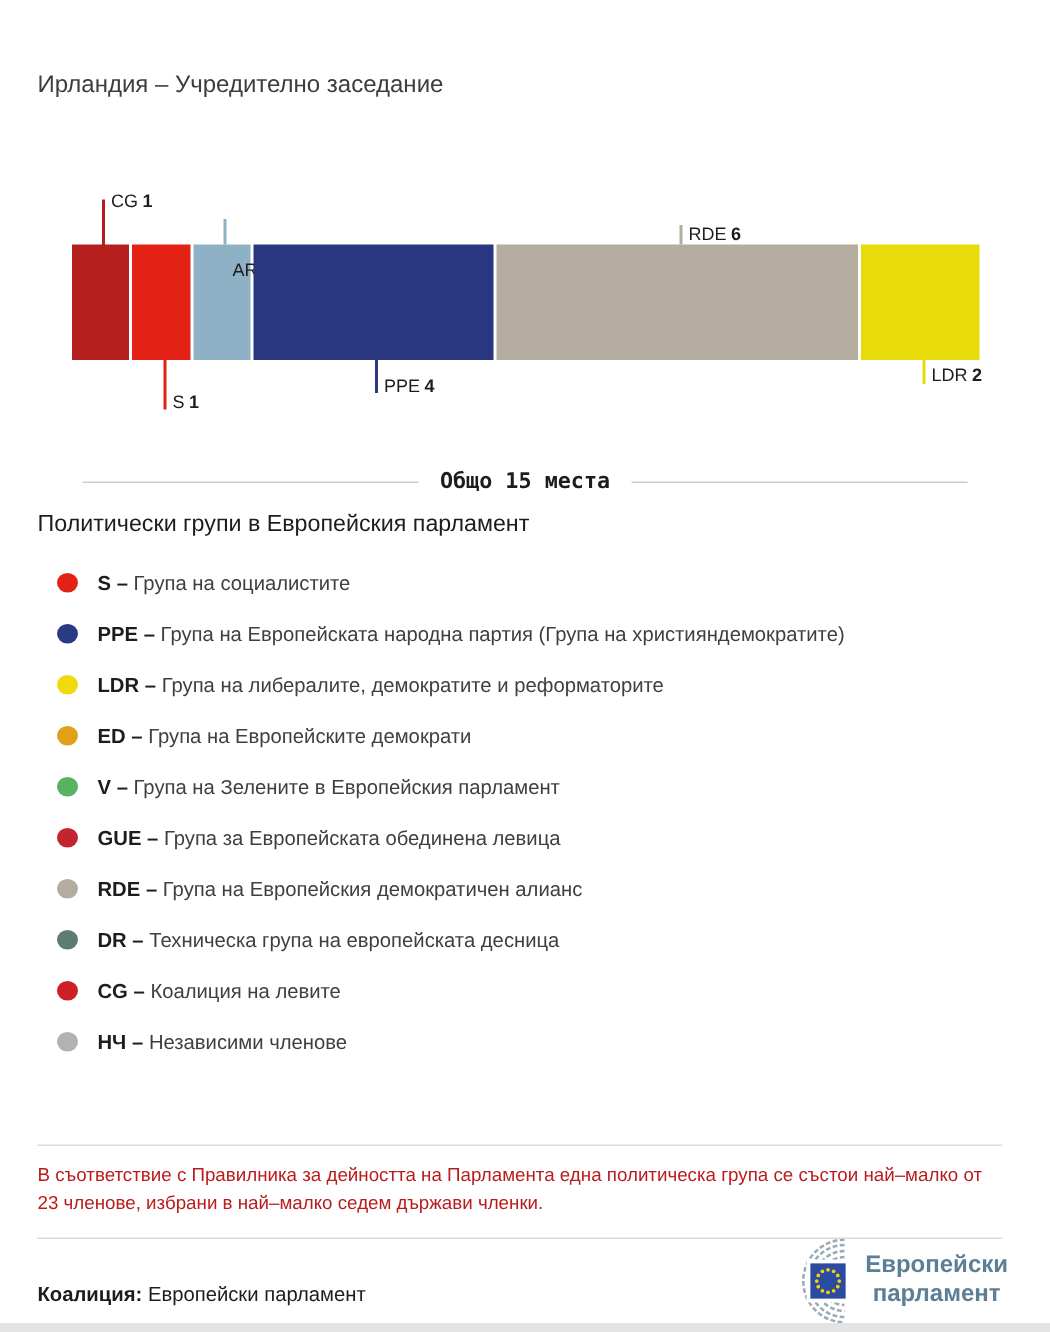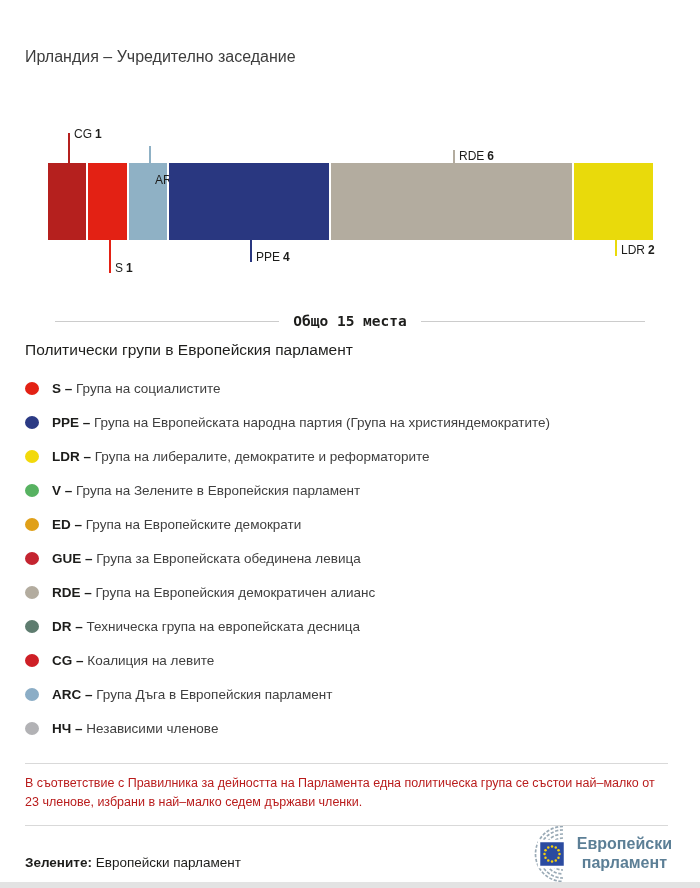--- a/index.html
+++ b/index.html
@@ -17,21 +17,21 @@
   .lbl b{font-weight:bold;margin-left:3px;}
   .leader{position:absolute;width:2px;}
   
   .divider{position:absolute;left:25px;top:309px;width:650px;height:24px;display:flex;align-items:center;padding:0;box-sizing:border-box;}
   .divider .rule{flex:1;height:1px;background:#cccccc;}
   .divider .rule.left{margin-left:30px;}
   .divider .rule.right{margin-right:30px;}
   .divider .total{margin:0 14px;font-family:"DejaVu Sans Mono",monospace;font-weight:bold;font-size:14.5px;color:#1d1d1b;}
   
   .legend-heading{position:absolute;left:25px;top:341px;font-size:15.5px;font-weight:normal;}
-  #legend{position:absolute;left:25px;top:371px;width:660px;}
+  #legend{position:absolute;left:38px;top:371px;width:660px;}
   .legend-item{display:flex;align-items:center;height:34px;}
   .legend-dot{width:14px;height:13px;border-radius:50%;margin-right:13px;flex:0 0 auto;}
   .legend-text{font-size:13.5px;color:#3f3f3f;}
   .legend-text b{color:#1d1d1b;font-weight:bold;}
   
   .footnote{position:absolute;left:25px;top:763px;width:643px;border-top:1px solid #d9d9d9;border-bottom:1px solid #d9d9d9;
     padding:10px 0 12px 0;font-size:12.5px;line-height:1.55;color:#b91c1c;}
   
   .source{position:absolute;left:25px;top:855px;font-size:13.5px;color:#1d1d1b;}
   .source b{font-weight:bold;}
@@ -84,57 +84,53 @@
       </div>
       <div class="legend-item">
         <span class="legend-dot" style="background: rgb(43, 58, 132);"></span>
         <span class="legend-text"><b>PPE – </b>Група на Европейската народна партия (Група на християндемократите)</span>
       </div>
       <div class="legend-item">
         <span class="legend-dot" style="background: rgb(242, 217, 11);"></span>
         <span class="legend-text"><b>LDR – </b>Група на либералите, демократите и реформаторите</span>
       </div>
       <div class="legend-item">
+        <span class="legend-dot" style="background: rgb(224, 160, 25);"></span>
+        <span class="legend-text"><b>ED – </b>Група на Европейските демократи</span>
+      </div>
+      <div class="legend-item">
         <span class="legend-dot" style="background: rgb(87, 178, 97);"></span>
         <span class="legend-text"><b>V – </b>Група на Зелените в Европейския парламент</span>
-      </div>
-      <div class="legend-item">
-        <span class="legend-dot" style="background: rgb(224, 160, 25);"></span>
-        <span class="legend-text"><b>ED – </b>Група на Европейските демократи</span>
       </div>
       <div class="legend-item">
         <span class="legend-dot" style="background: rgb(196, 36, 48);"></span>
         <span class="legend-text"><b>GUE – </b>Група за Европейската обединена левица</span>
       </div>
       <div class="legend-item">
         <span class="legend-dot" style="background: rgb(179, 172, 159);"></span>
         <span class="legend-text"><b>RDE – </b>Група на Европейския демократичен алианс</span>
       </div>
       <div class="legend-item">
         <span class="legend-dot" style="background: rgb(94, 124, 111);"></span>
         <span class="legend-text"><b>DR – </b>Техническа група на европейската десница</span>
       </div>
       <div class="legend-item">
         <span class="legend-dot" style="background: rgb(206, 31, 38);"></span>
         <span class="legend-text"><b>CG – </b>Коалиция на левите</span>
       </div>
       <div class="legend-item">
-        <span class="legend-dot" style="background: rgb(139, 173, 198);"></span>
-        <span class="legend-text"><b>ARC – </b>Група Дъга в Европейския парламент</span>
-      </div>
-      <div class="legend-item">
         <span class="legend-dot" style="background: rgb(178, 178, 181);"></span>
         <span class="legend-text"><b>НЧ – </b>Независими членове</span>
       </div>
     </div>
 
   <div class="footnote">В съответствие с Правилника за дейността на Парламента една политическа група се състои най–малко от 23 членове, избрани в най–малко седем държави членки.</div>
 
   <div class="source">
-    <b>Зелените:</b>
+    <b>Коалиция:</b>
     <span>Европейски парламент</span>
   </div>
 
   <div id="logo">
     <svg id="logo-svg" width="64" height="56" viewBox="0 0 64 56">
         <path d="M 58 16 A 12 12 0 0 0 58 40" fill="none" stroke="#9aaab6" stroke-width="1.7" stroke-dasharray="3.2 1.6"></path>
         <path d="M 58 12 A 16 16 0 0 0 58 44" fill="none" stroke="#9aaab6" stroke-width="1.7" stroke-dasharray="3.2 1.6"></path>
         <path d="M 58 8 A 20 20 0 0 0 58 48" fill="none" stroke="#9aaab6" stroke-width="1.7" stroke-dasharray="3.2 1.6"></path>
         <path d="M 58 4 A 24 24 0 0 0 58 52" fill="none" stroke="#9aaab6" stroke-width="1.7" stroke-dasharray="3.2 1.6"></path>
         <path d="M 58 0.5 A 27.5 27.5 0 0 0 58 55.5" fill="none" stroke="#9aaab6" stroke-width="1.7" stroke-dasharray="3.2 1.6"></path>

